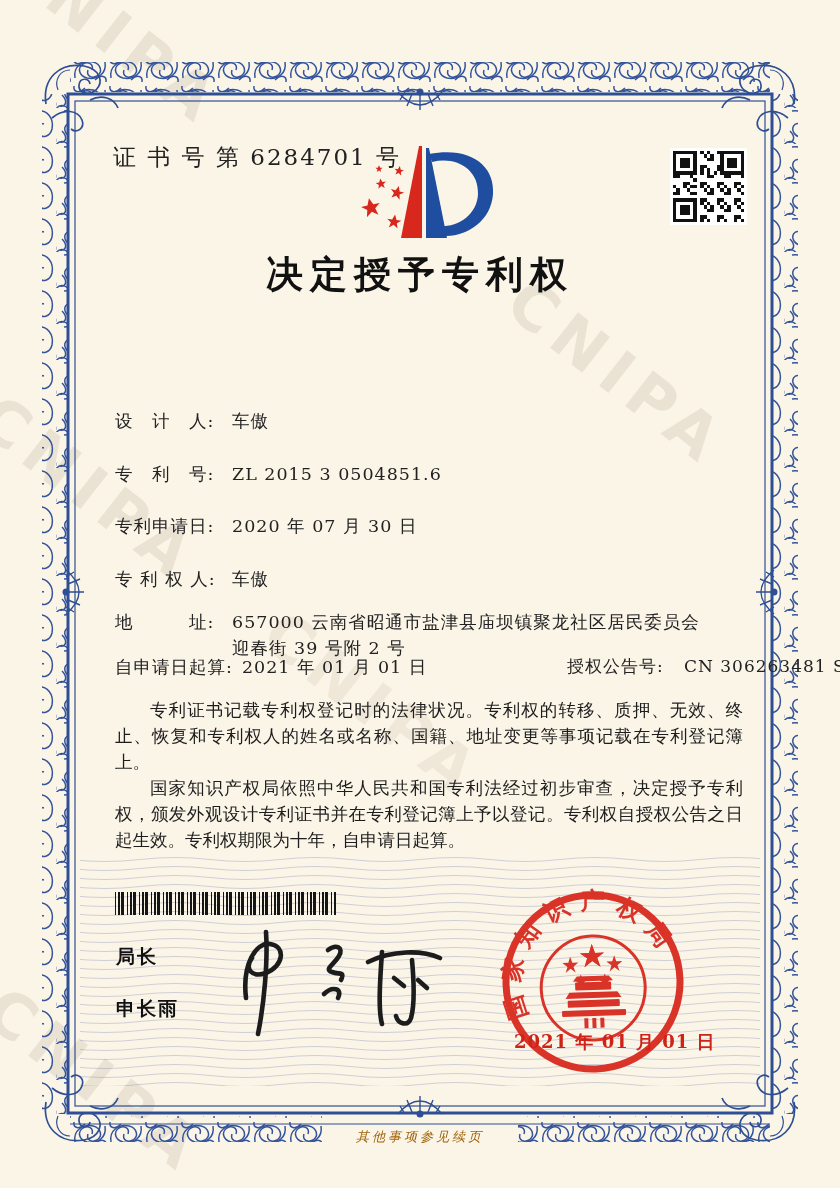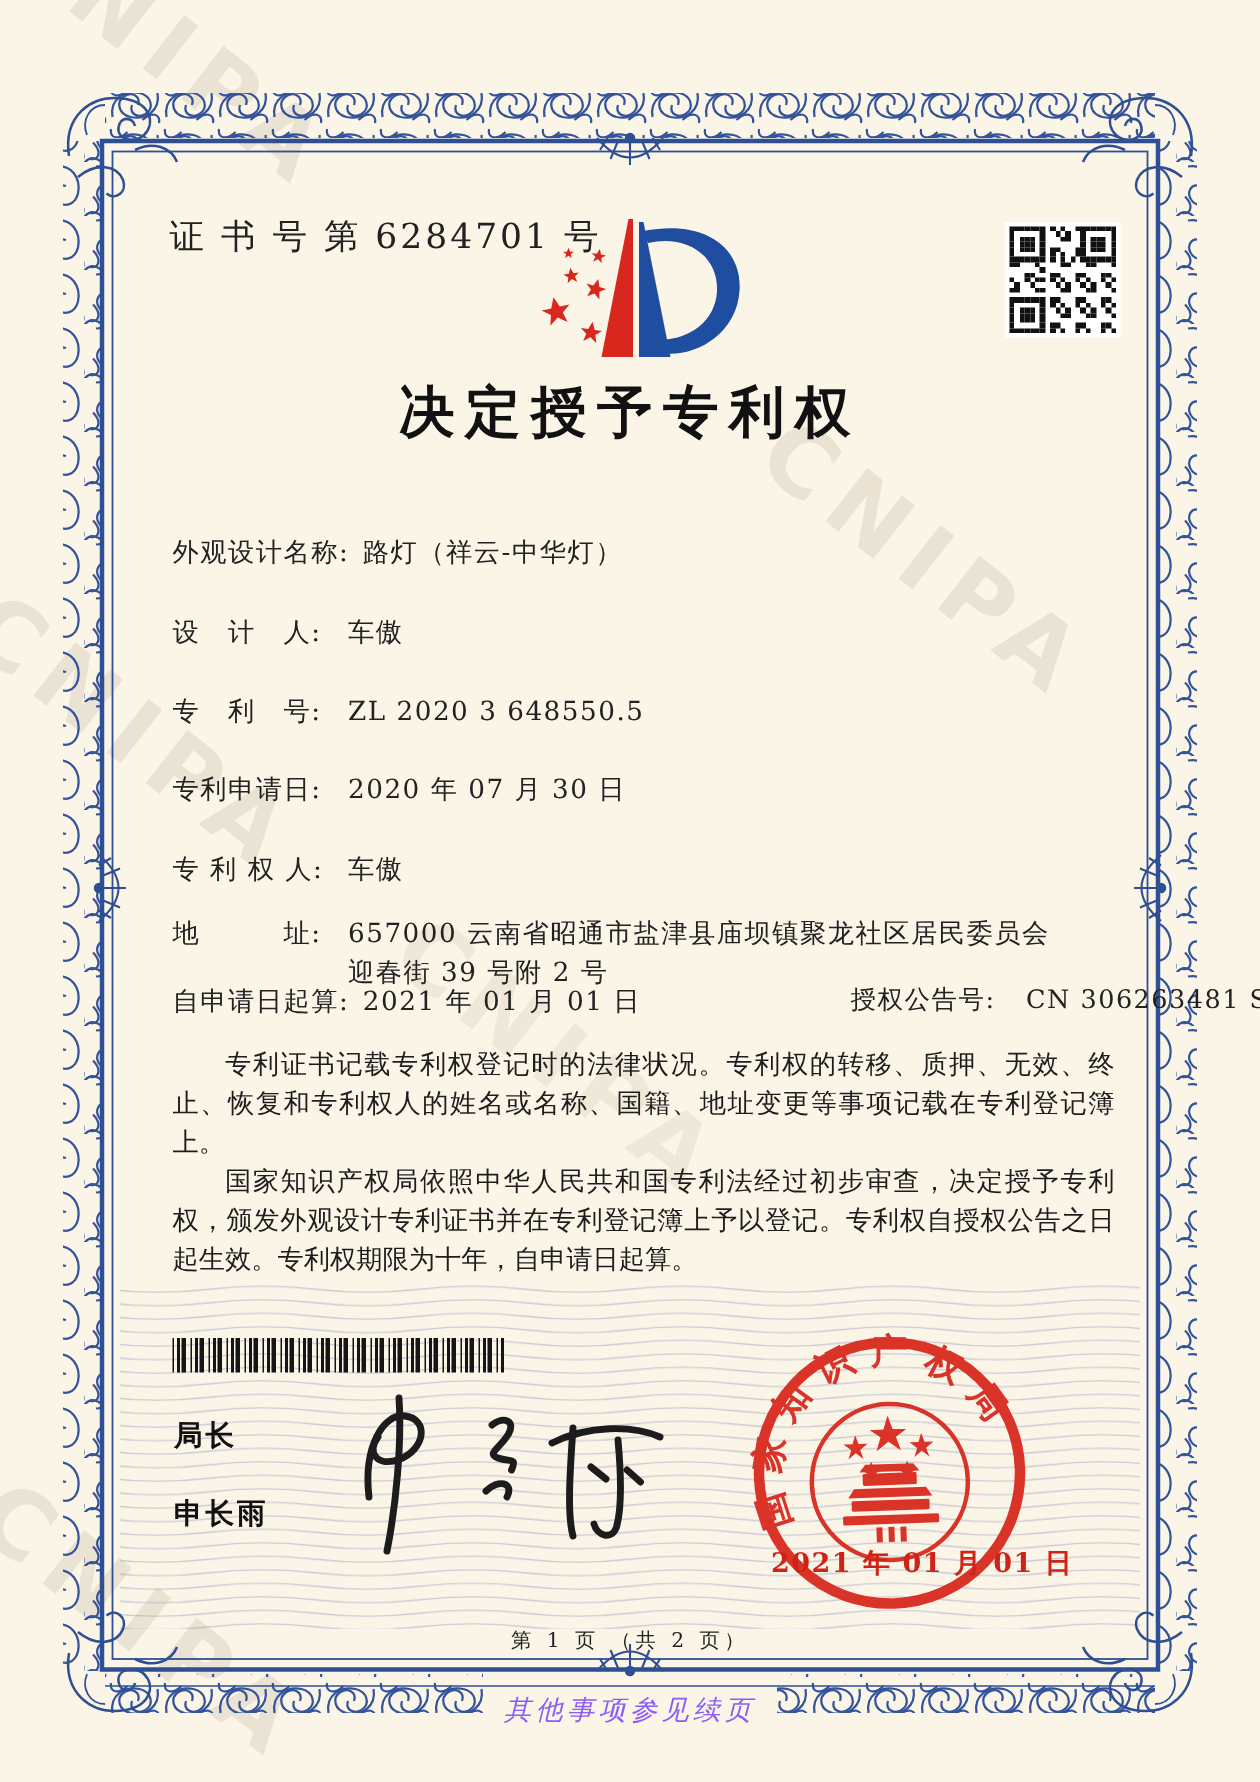--- a/index.html
+++ b/index.html
@@ -47,21 +47,21 @@
     font-weight:700; font-size:19px; color:#111; letter-spacing:2px;}
   .signature{position:absolute; left:212px; top:922px;}
 
   .seal{position:absolute; left:497px; top:886px; opacity:.94; transform:rotate(-2deg);}
   .seal-date{position:absolute; left:514px; top:1030px; width:180px;
     font-size:18px; font-weight:700; color:#cf2318; letter-spacing:1px; white-space:nowrap; z-index:4;}
 
   .page-footer{position:absolute; left:0; top:1085px; width:840px; text-align:center;
     font-size:13.5px; letter-spacing:3px; color:#222;}
   .note{position:absolute; left:0; top:1128px; width:840px; text-align:center;
-    font-size:18px; letter-spacing:3px; color:#8b5cf6; font-style:italic;}
+    font-size:13px; letter-spacing:3px; color:#a16207; font-style:italic;}
 </style>
 </head>
 <body>
 
 <div class="page">
 
   <div class="watermark" style="left:-16px; top:-4px;">CNIPA</div>
   <div class="watermark" style="left:-40px; top:452px;">CNIPA</div>
   <div class="watermark" style="left:-34px; top:1044px;">CNIPA</div>
   <div class="watermark" style="left:488px; top:336px;">CNIPA</div>
@@ -584,28 +584,25 @@
           <div></div>
           <div></div>
           <div class="m"></div>
           <div></div>
           <div class="m"></div>
         </div>
     </div>
 
     <div class="title">决定授予专利权</div>
 
-    <div class="field" style="top:356px;">
-      <span class="lab">外观设计名称:</span><span class="val">路灯（祥云-中华灯）</span>
-    </div>
     <div class="field" style="top:409px;">
       <span class="lab">设　计　人:</span><span class="val">车傲</span>
     </div>
     <div class="field" style="top:462px;">
-      <span class="lab">专　利　号:</span><span class="val">ZL 2020 3 648550.5</span>
+      <span class="lab">专　利　号:</span><span class="val">ZL 2015 3 0504851.6</span>
     </div>
     <div class="field" style="top:514px;">
       <span class="lab">专利申请日:</span><span class="val">2020 年 07 月 30 日</span>
     </div>
     <div class="field" style="top:567px;">
       <span class="lab">专 利 权 人:</span><span class="val">车傲</span>
     </div>
     <div class="field" style="top:610px;">
       <span class="lab">地　　　址:</span><span class="val">657000 云南省昭通市盐津县庙坝镇聚龙社区居民委员会</span>
     </div>
@@ -774,17 +771,16 @@
         <path d="M68,112 L124,112 L120,106 L72,106 Z"></path>
         <rect x="78" y="96" width="36" height="8" rx="1"></rect>
         <path d="M76,95 L116,95 L112,90 L80,90 Z"></path>
         <rect x="86" y="132" width="4" height="10"></rect>
         <rect x="102" y="132" width="4" height="10"></rect>
         <rect x="94" y="132" width="4" height="10"></rect>
       </g>
     </svg>
     <div class="seal-date">2021 年 01 月 01 日</div>
 
-    <div class="page-footer">第 1 页 （共 2 页）</div>
     <div class="note">其他事项参见续页</div>
 
   </div>
 </div>
 
 </body></html>

